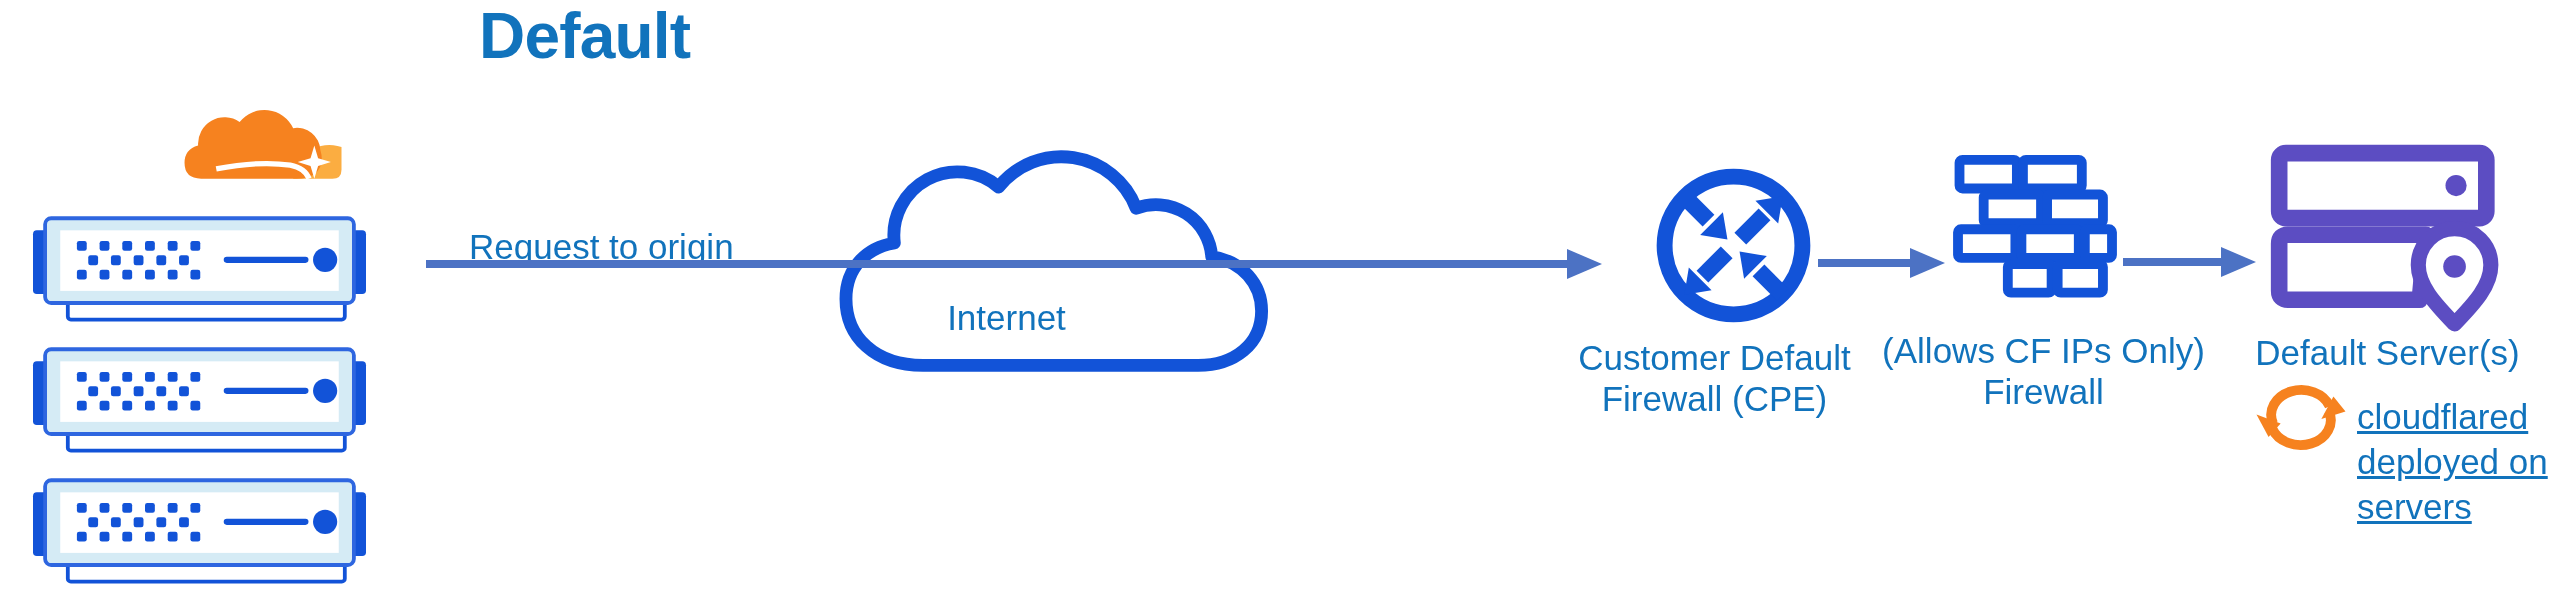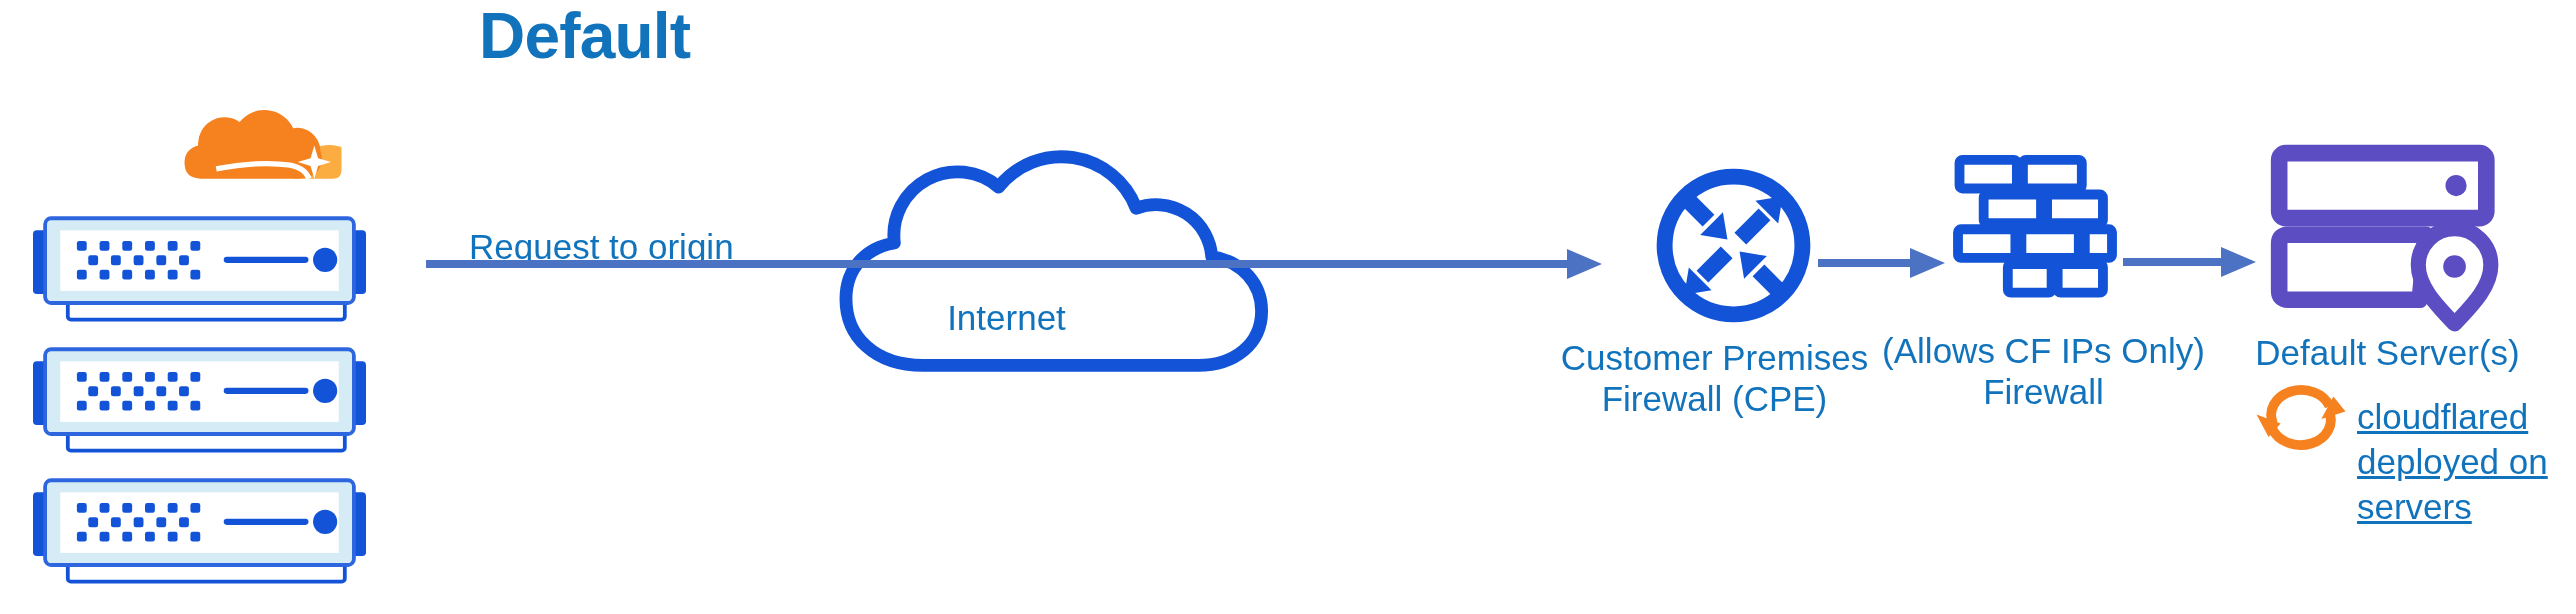--- a/index.html
+++ b/index.html
@@ -170,21 +170,21 @@
     <line class="cpe-shaft" x1="38" y1="38" x2="72" y2="72"></line>
     <polygon class="fb" points="97,97 61,91 91,61"></polygon>
     <line class="cpe-shaft" x1="114" y1="96" x2="146" y2="64"></line>
     <polygon class="fb" points="170,40 134,46 164,76"></polygon>
     <line class="cpe-shaft" x1="96" y1="114" x2="64" y2="146"></line>
     <polygon class="fb" points="40,170 46,134 76,164"></polygon>
     <line class="cpe-shaft" x1="170" y1="170" x2="138" y2="138"></line>
     <polygon class="fb" points="113,113 119,149 149,119"></polygon>
   </svg>
   <div class="label centered" style="left:1544px;top:338px;width:341px;">
-    <div>Customer Premises</div>
+    <div>Customer Default</div>
     <div>Firewall (CPE)</div>
   </div>
 
   <div class="arrow" style="left:1818px;top:259px;width:94px;"></div>
 
   <svg class="abs" style="left:1958px;top:156px;" width="154" height="145" viewBox="0 0 204 192">
     <g class="sb" stroke-width="13" stroke-linejoin="round">
       <rect x="2" y="5" width="76" height="38" rx="4"></rect>
       <rect x="86" y="5" width="78" height="38" rx="4"></rect>
       <rect x="34" y="51" width="76" height="38" rx="4"></rect>

